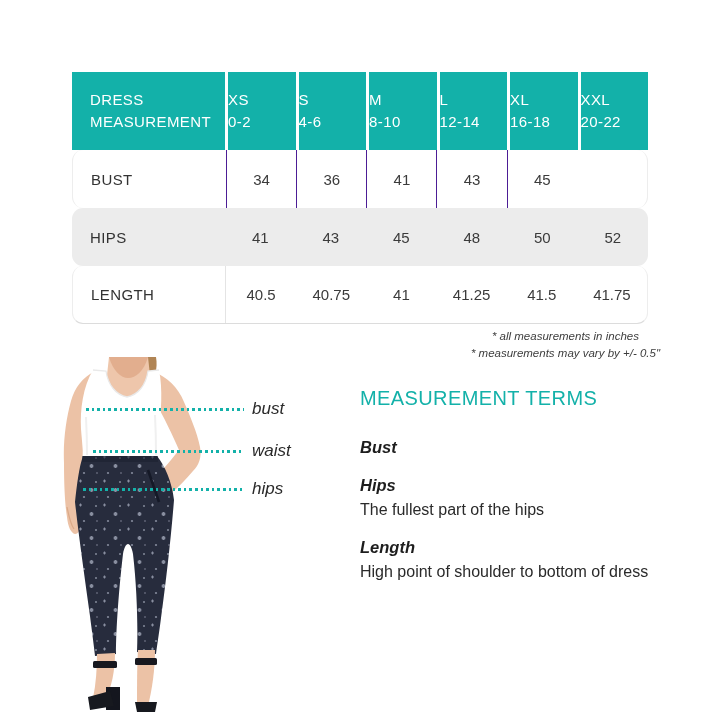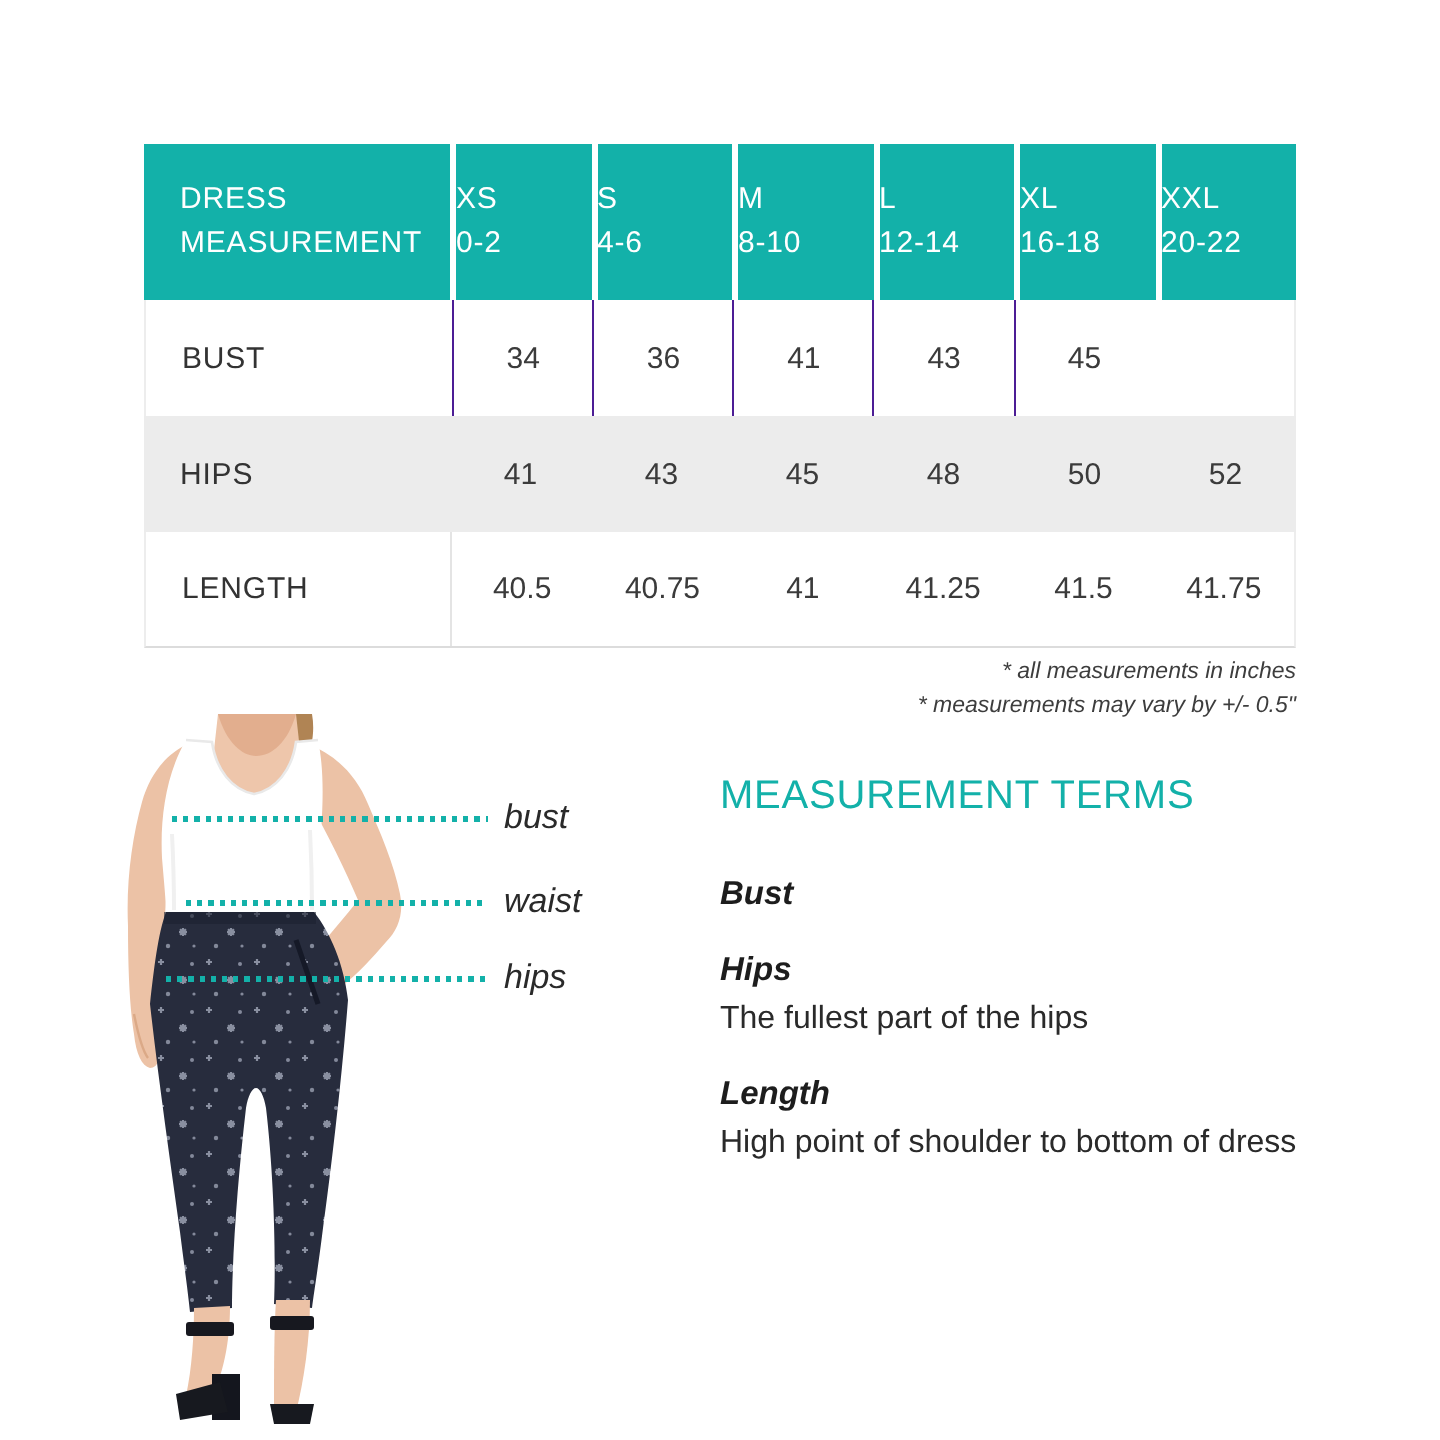--- a/index.html
+++ b/index.html
@@ -2,39 +2,39 @@
 <html style="--accent: #13b1a9; --alt-row: #ececec;"><head>
 <meta charset="utf-8">
 <style>
   :root { --accent:#13b1a9; --alt-row:#ececec; }
   * { margin:0; padding:0; box-sizing:border-box; }
   body { background:#fff; font-family:"Liberation Sans", sans-serif; }
   .canvas { position:relative; width:720px; height:720px; background:#ffffff; overflow:hidden; }
 
   
   .size-table { position:absolute; left:72px; top:72px; width:576px; }
-  .thead, .trow { display:grid; grid-template-columns:153px repeat(6, 1fr); }
+  .thead, .trow { display:grid; grid-template-columns:153px repeat(6, 1fr);border-radius:11px; }
   .thead { height:78px; }
   .th { background:var(--accent); color:#ffffff; display:flex; flex-direction:column;
         justify-content:center; font-size:15px; line-height:1.5;
         letter-spacing:0.4px; }
   .th.first { align-items:flex-start; padding-left:18px; }
   .th.gapped { border-left:3px solid #ffffff; }
   .trow { height:58px; }
   .td { display:flex; align-items:center; justify-content:center; font-size:15px;
         color:#3b3b3b; }
   .td.label { justify-content:flex-start; padding-left:18px; letter-spacing:0.4px; color:#333; }
   .row-bust { border-left:1px solid #ededed; border-right:1px solid #ededed; }
   .row-bust .td + .td { border-left:1px solid #4c1d95; }
   .row-hips { background:var(--alt-row); }
   .row-length { border-bottom:1px solid #dcdcdc; border-left:1px solid #ededed; border-right:1px solid #ededed; }
   .row-length .td.label { border-right:1px solid #e4e4e4; }
 
   
-  .footnotes { position:absolute; right:72px; top:328px; text-align:right;
+  .footnotes { position:absolute; right:60px; top:328px; text-align:center;
                font-style:italic; font-size:11.5px; color:#3d3d3d; line-height:1.45; }
 
   
   .model-figure { position:absolute; left:52px; top:357px; width:175px; height:360px; z-index:1; }
 
   
   .mline { position:absolute; height:3px; z-index:3;
            background:repeating-linear-gradient(90deg, var(--accent) 0px, var(--accent) 2.6px,
                        transparent 2.6px, transparent 5.6px); }
   .mline.bust  { left:86px; top:408px; width:158px; }

